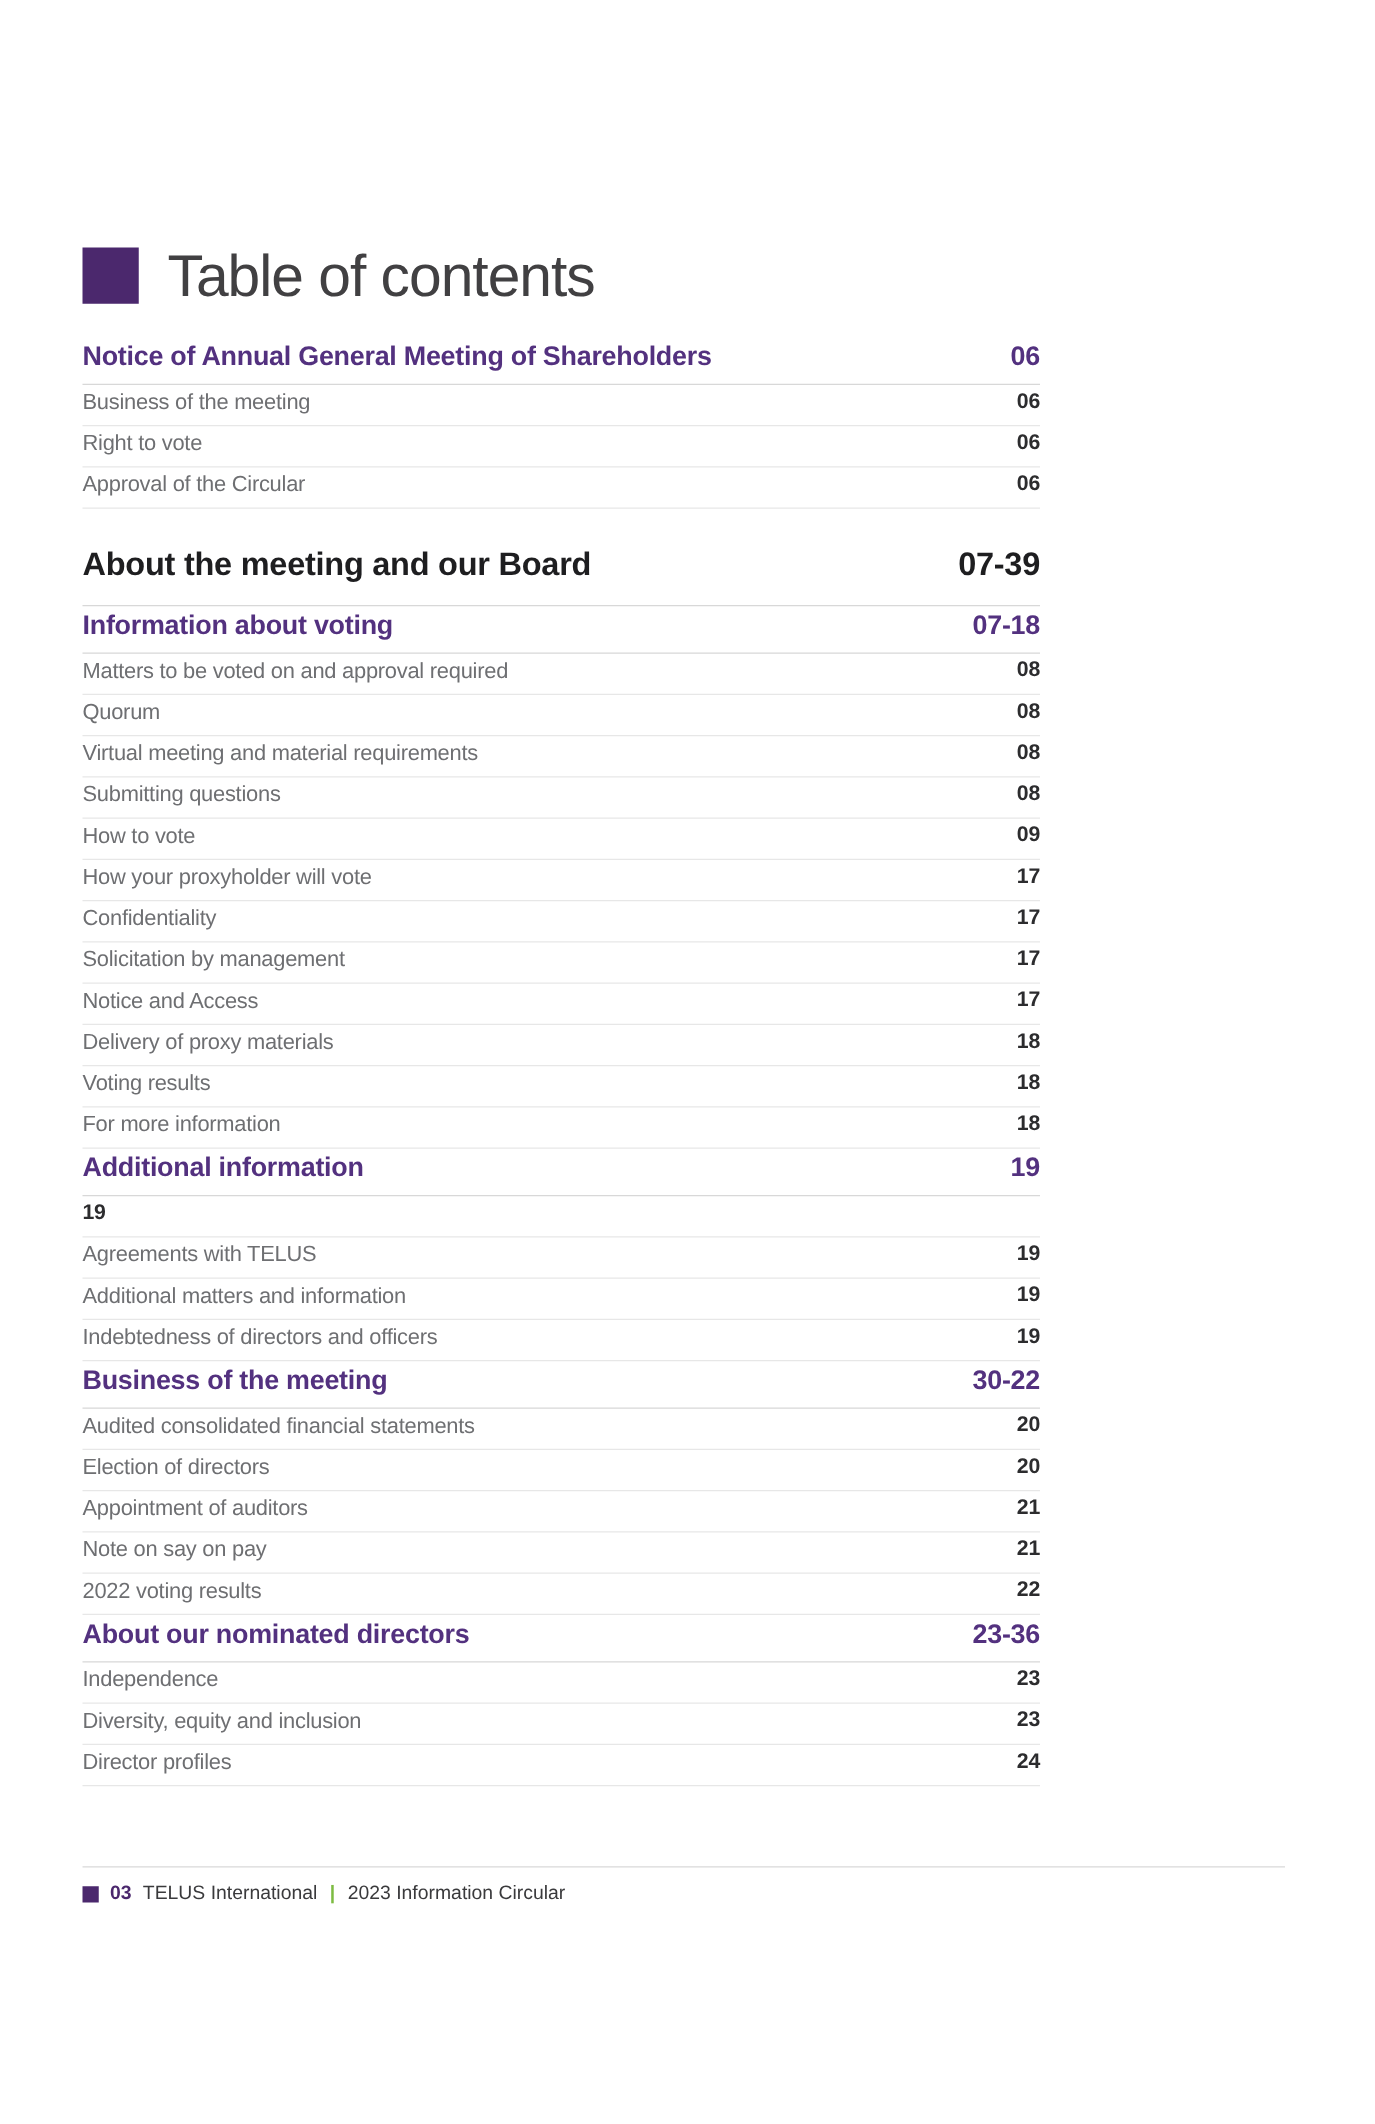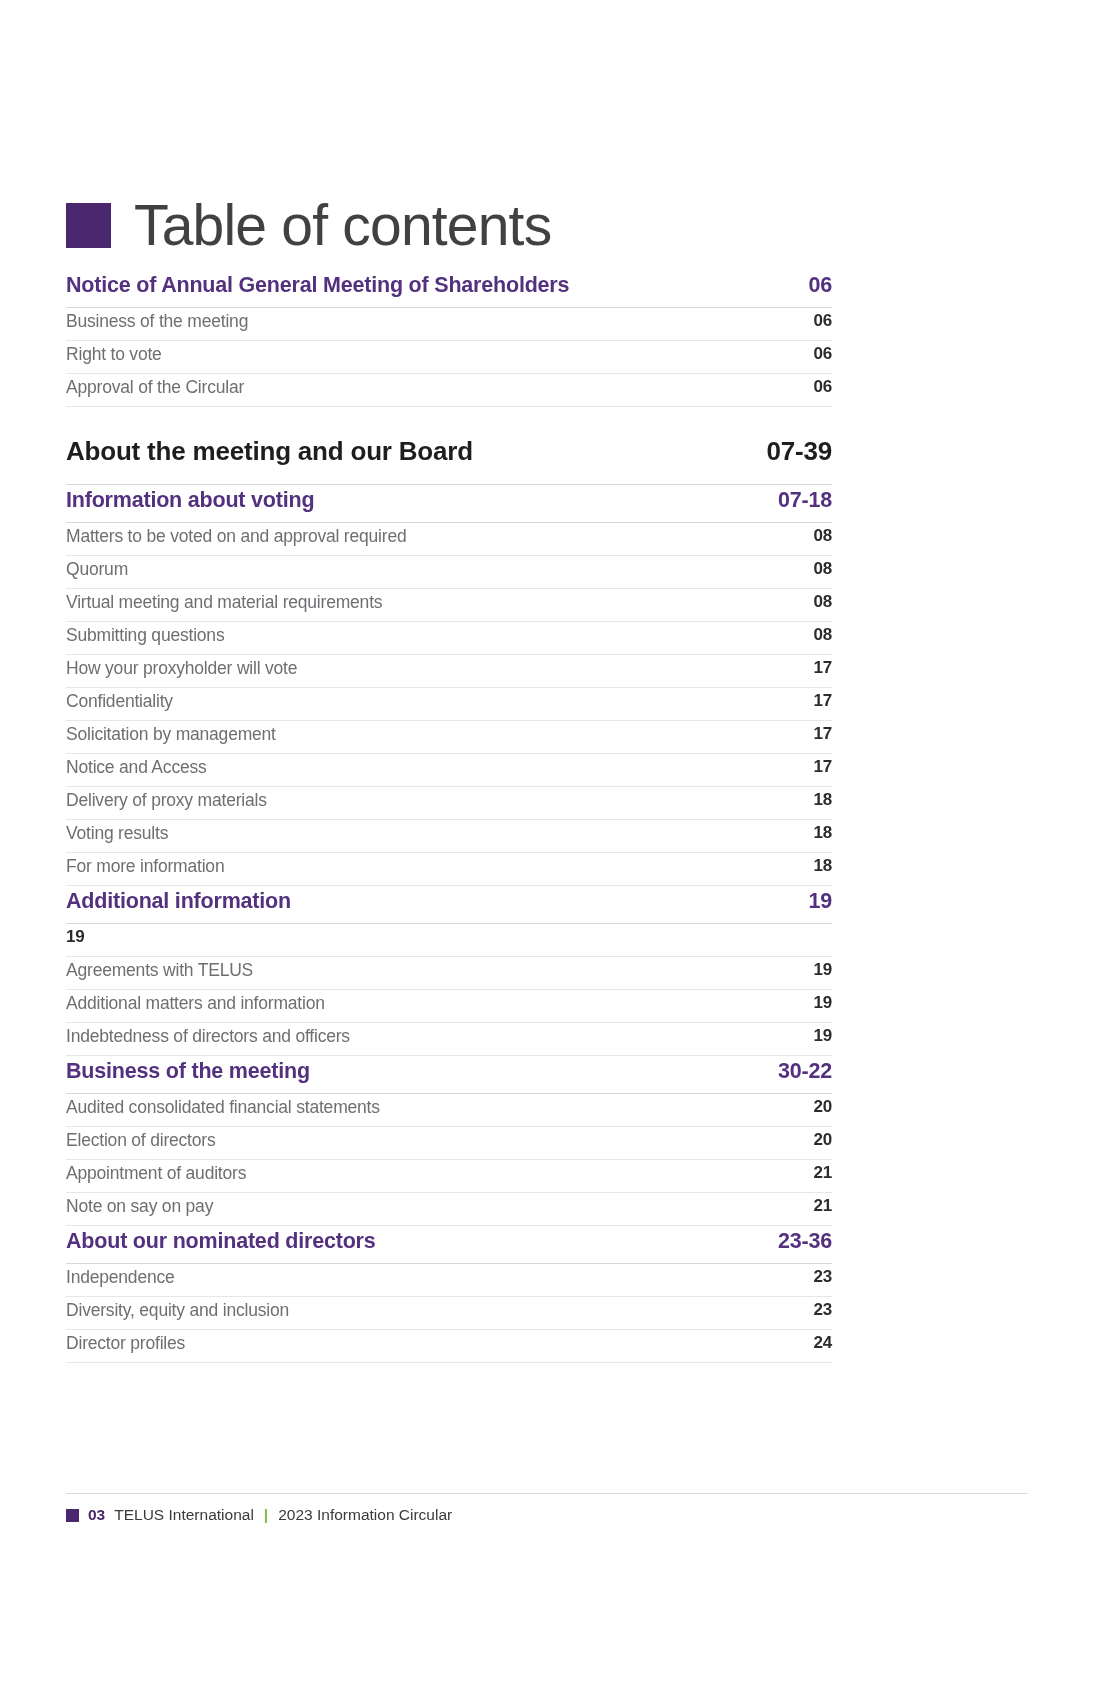--- a/index.html
+++ b/index.html
@@ -19,21 +19,21 @@
     width:1100px;height:1699px;background:#ffffff;position:relative;
     font-family:"Liberation Sans","DejaVu Sans",sans-serif;
     -webkit-font-smoothing:antialiased;
   }
   .title-block{
     position:absolute;left:66px;top:196px;
     display:flex;align-items:center;gap:23px;
   }
   .title-square{width:45px;height:45px;background:var(--purple);}
   .title{
-    margin:0;font-size:57px;font-weight:300;color:var(--title-text);
+    margin:0;font-size:47px;font-weight:300;color:var(--title-text);
     letter-spacing:-0.8px;line-height:1.05;
   }
   .toc{
     position:absolute;left:66px;top:270px;width:766px;
   }
   .row{
     display:flex;justify-content:space-between;align-items:center;
     width:100%;letter-spacing:-0.2px;gap:19px;
   }
   .row .label{white-space:nowrap;}
@@ -110,20 +110,24 @@
     </div>
     <div class="row item">
       <span class="label">Virtual meeting and material requirements</span>
       <span class="num">08</span>
     </div>
     <div class="row item">
       <span class="label">Submitting questions</span>
       <span class="num">08</span>
     </div>
     <div class="row item">
+      <span class="label">How to vote</span>
+      <span class="num">09</span>
+    </div>
+    <div class="row item">
       <span class="label">How your proxyholder will vote</span>
       <span class="num">17</span>
     </div>
     <div class="row item">
       <span class="label">Confidentiality</span>
       <span class="num">17</span>
     </div>
     <div class="row item">
       <span class="label">Solicitation by management</span>
       <span class="num">17</span>
@@ -175,20 +179,24 @@
       <span class="label">Election of directors</span>
       <span class="num">20</span>
     </div>
     <div class="row item">
       <span class="label">Appointment of auditors</span>
       <span class="num">21</span>
     </div>
     <div class="row item">
       <span class="label">Note on say on pay</span>
       <span class="num">21</span>
+    </div>
+    <div class="row item">
+      <span class="label">2022 voting results</span>
+      <span class="num">22</span>
     </div>
     <div class="row heading">
       <span class="label">About our nominated directors</span>
       <span class="num">23-36</span>
     </div>
     <div class="row item">
       <span class="label">Independence</span>
       <span class="num">23</span>
     </div>
     <div class="row item">

